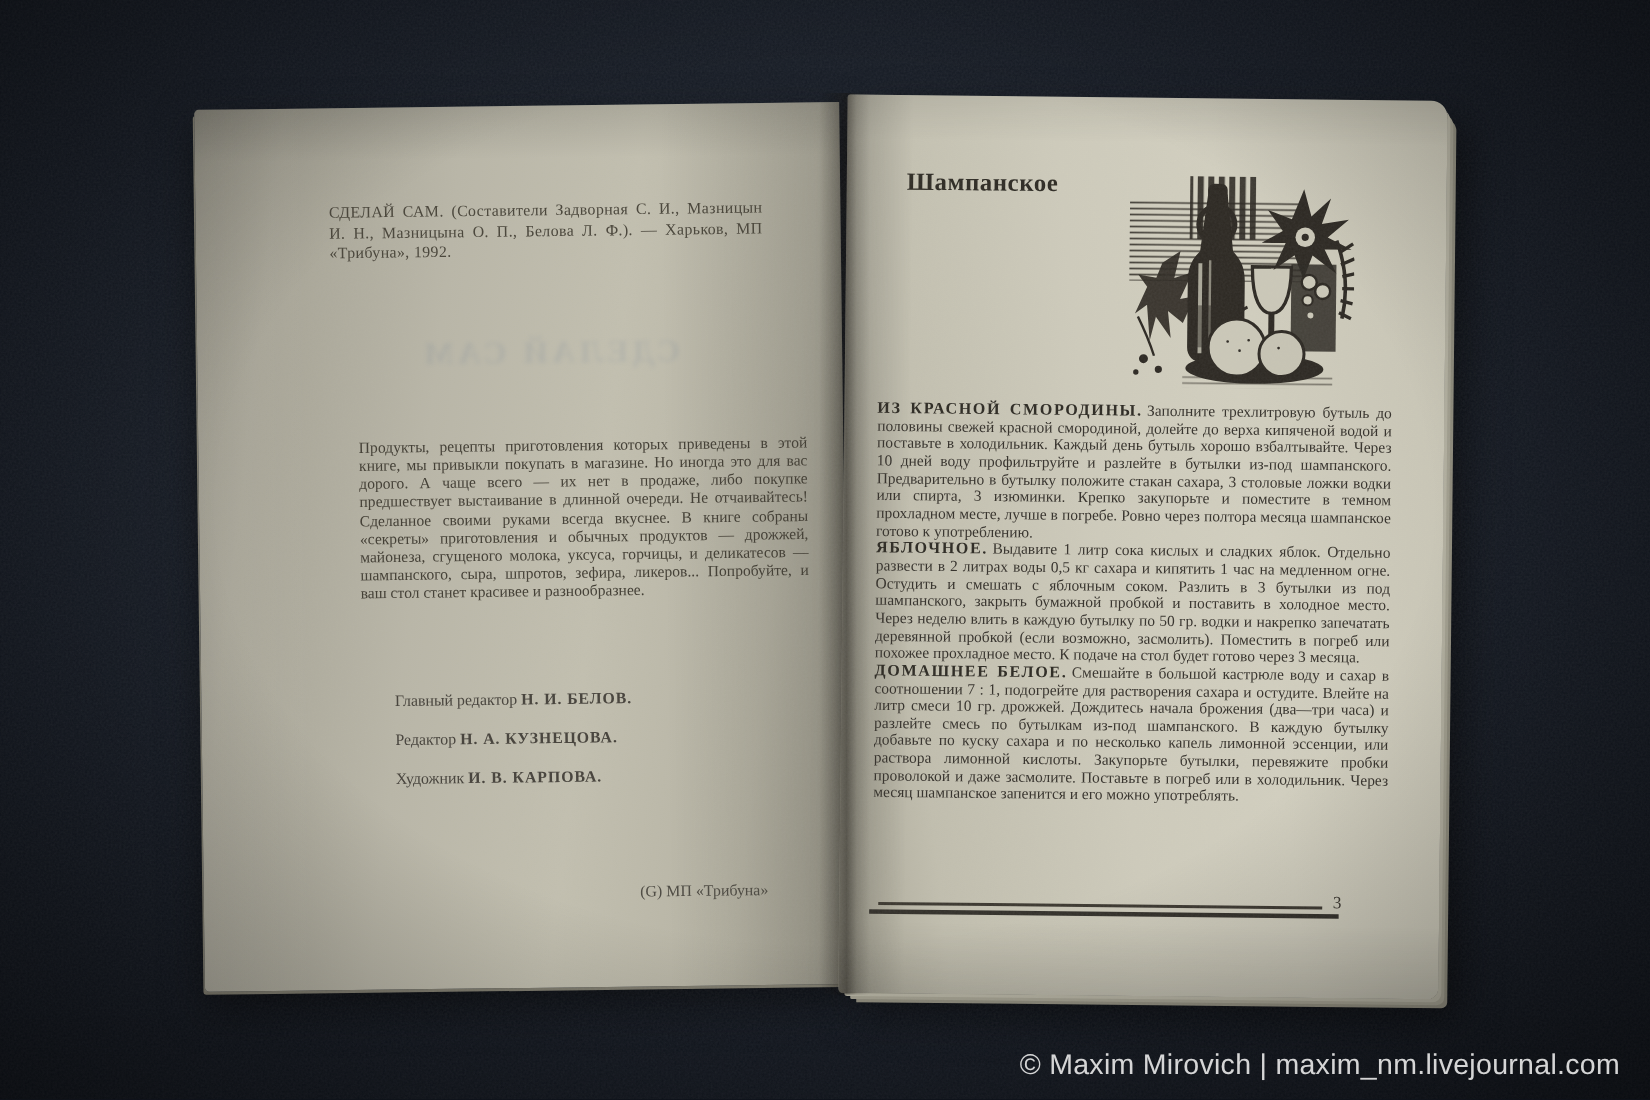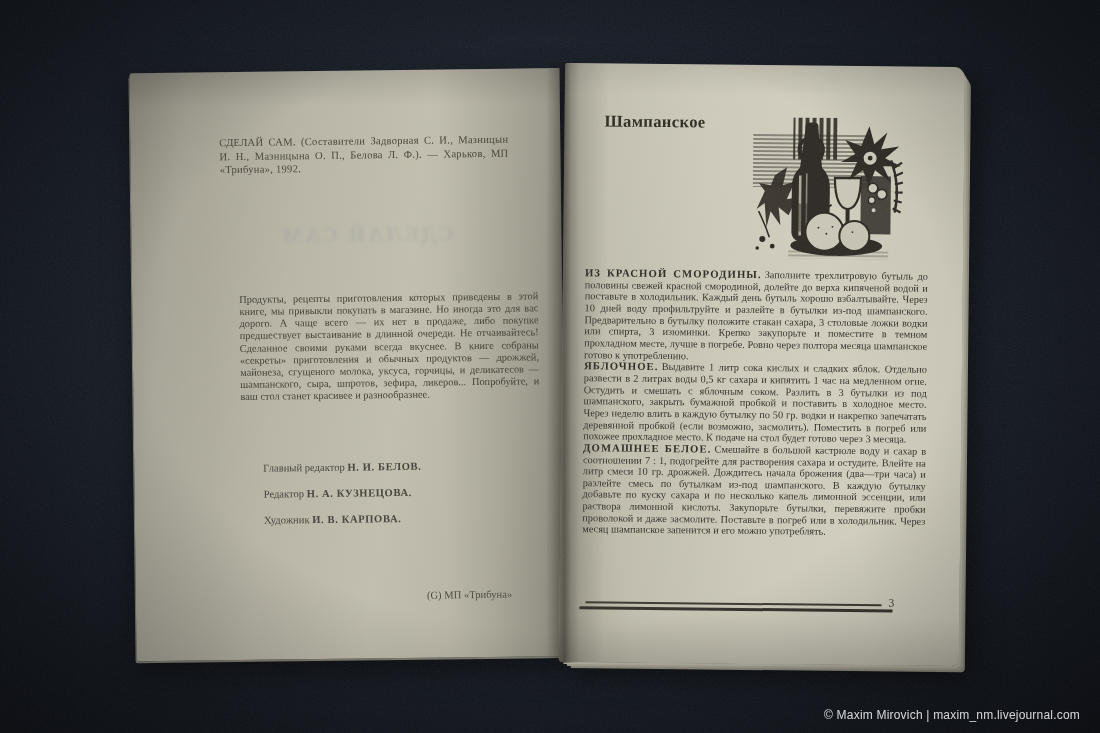--- a/index.html
+++ b/index.html
@@ -67,21 +67,21 @@
   .rp-body{position:absolute;left:22px;top:204px;width:343px;font-size:10.3px;line-height:11.65px;
     color:#34302a;text-align:justify;}
   .rp-section{margin:0;}
   .rp-section b{letter-spacing:1.1px;margin-right:3px;font-size:10.7px;color:#2c2922;}
   .rule-thin{position:absolute;left:26px;top:538px;width:296px;height:1.5px;background:#3b372f;}
   .rule-thick{position:absolute;left:20px;top:543px;width:313px;height:3px;background:#322f29;}
   .page-num{position:absolute;left:329px;top:530px;font-size:11.5px;color:#3a362f;}
   
   .watermark{
     position:absolute;right:20px;bottom:11px;z-index:70;
-    font-family:"Liberation Sans", sans-serif;font-size:12px;letter-spacing:.2px;
+    font-family:"Liberation Sans", sans-serif;font-size:19px;letter-spacing:.2px;
     color:#e4e4e4;opacity:.93;
   }
 </style>
 </head>
 <body>
 
 <div class="bg"></div>
 
 <div class="page page-left">
   <div class="biblio">СДЕЛАЙ САМ. (Составители Задворная С. И., Мазницын И. Н., Мазницына О. П., Белова Л. Ф.). — Харьков, МП «Трибуна», 1992.</div>

